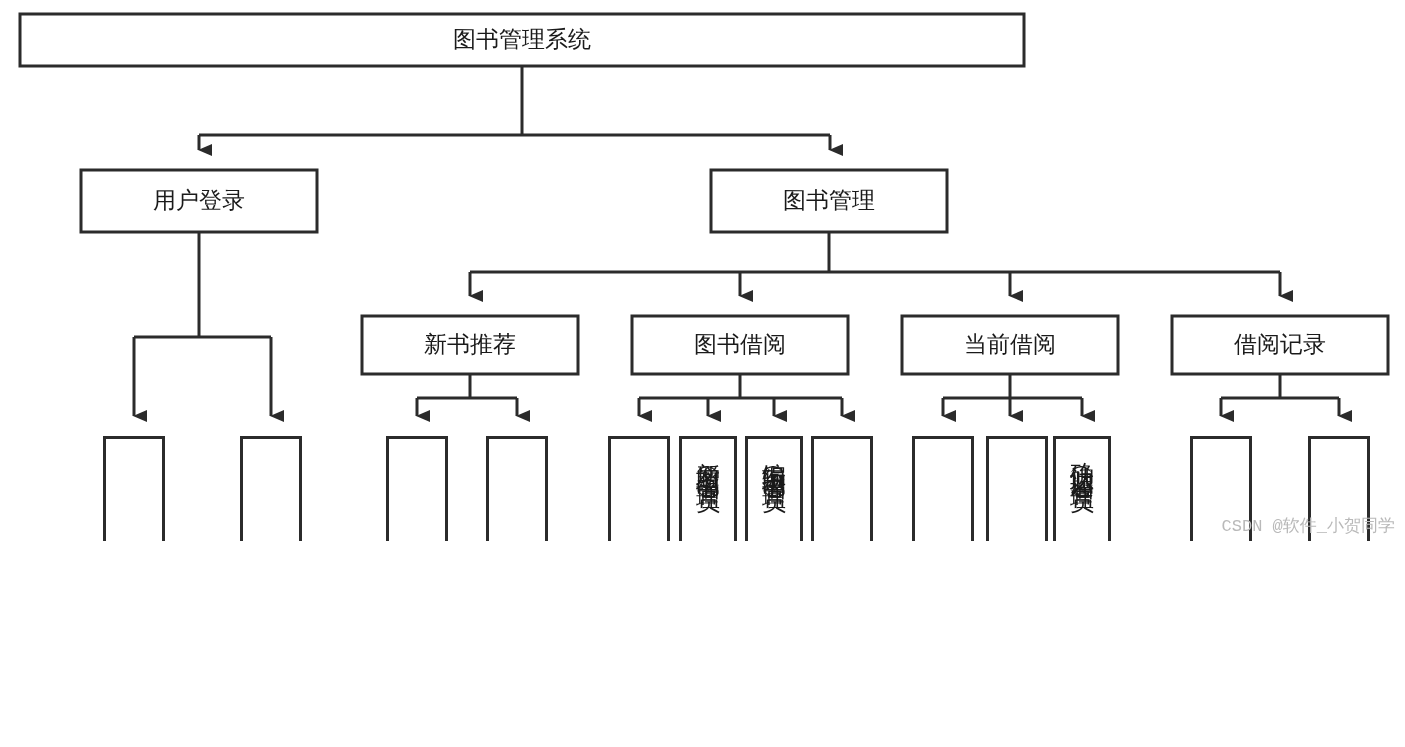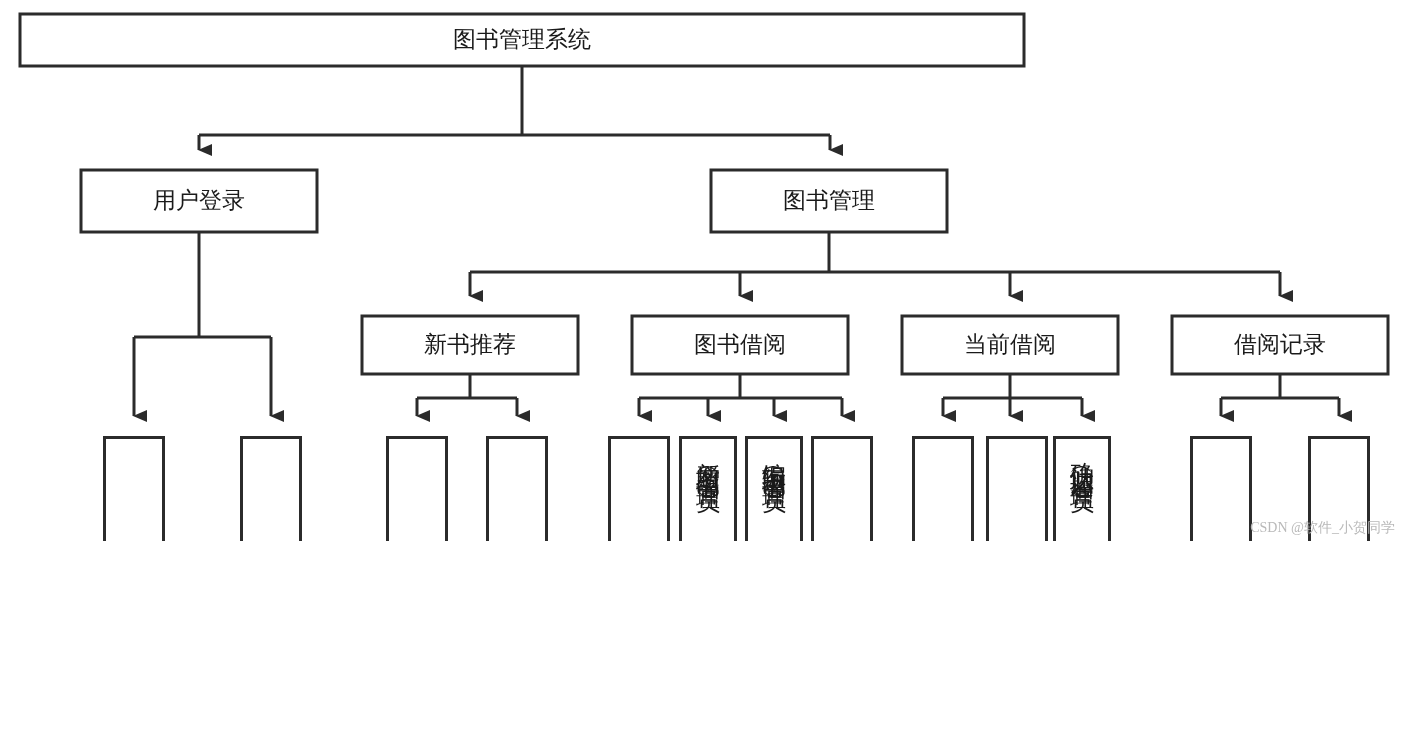--- a/index.html
+++ b/index.html
@@ -70,22 +70,22 @@
     color: #1a1a1a;
     letter-spacing: 4px;
     white-space: nowrap;
   }
   .leaf-box.center-align { align-items: center; }
   .leaf-box.top-align { align-items: flex-start; padding-top: 4px; }
   .watermark {
     position: absolute;
     right: 10px;
     bottom: 4px;
-    font-family: Liberation Serif, serif;
-    font-size: 14px;
+    font-family: Liberation Mono, monospace;
+    font-size: 17px;
     color: #b9b9b9;
     white-space: nowrap;
     pointer-events: none;
     margin-top: 18px;
   }
 </style>
 </head>
 <body>
 
 <div id="diagram-root">

